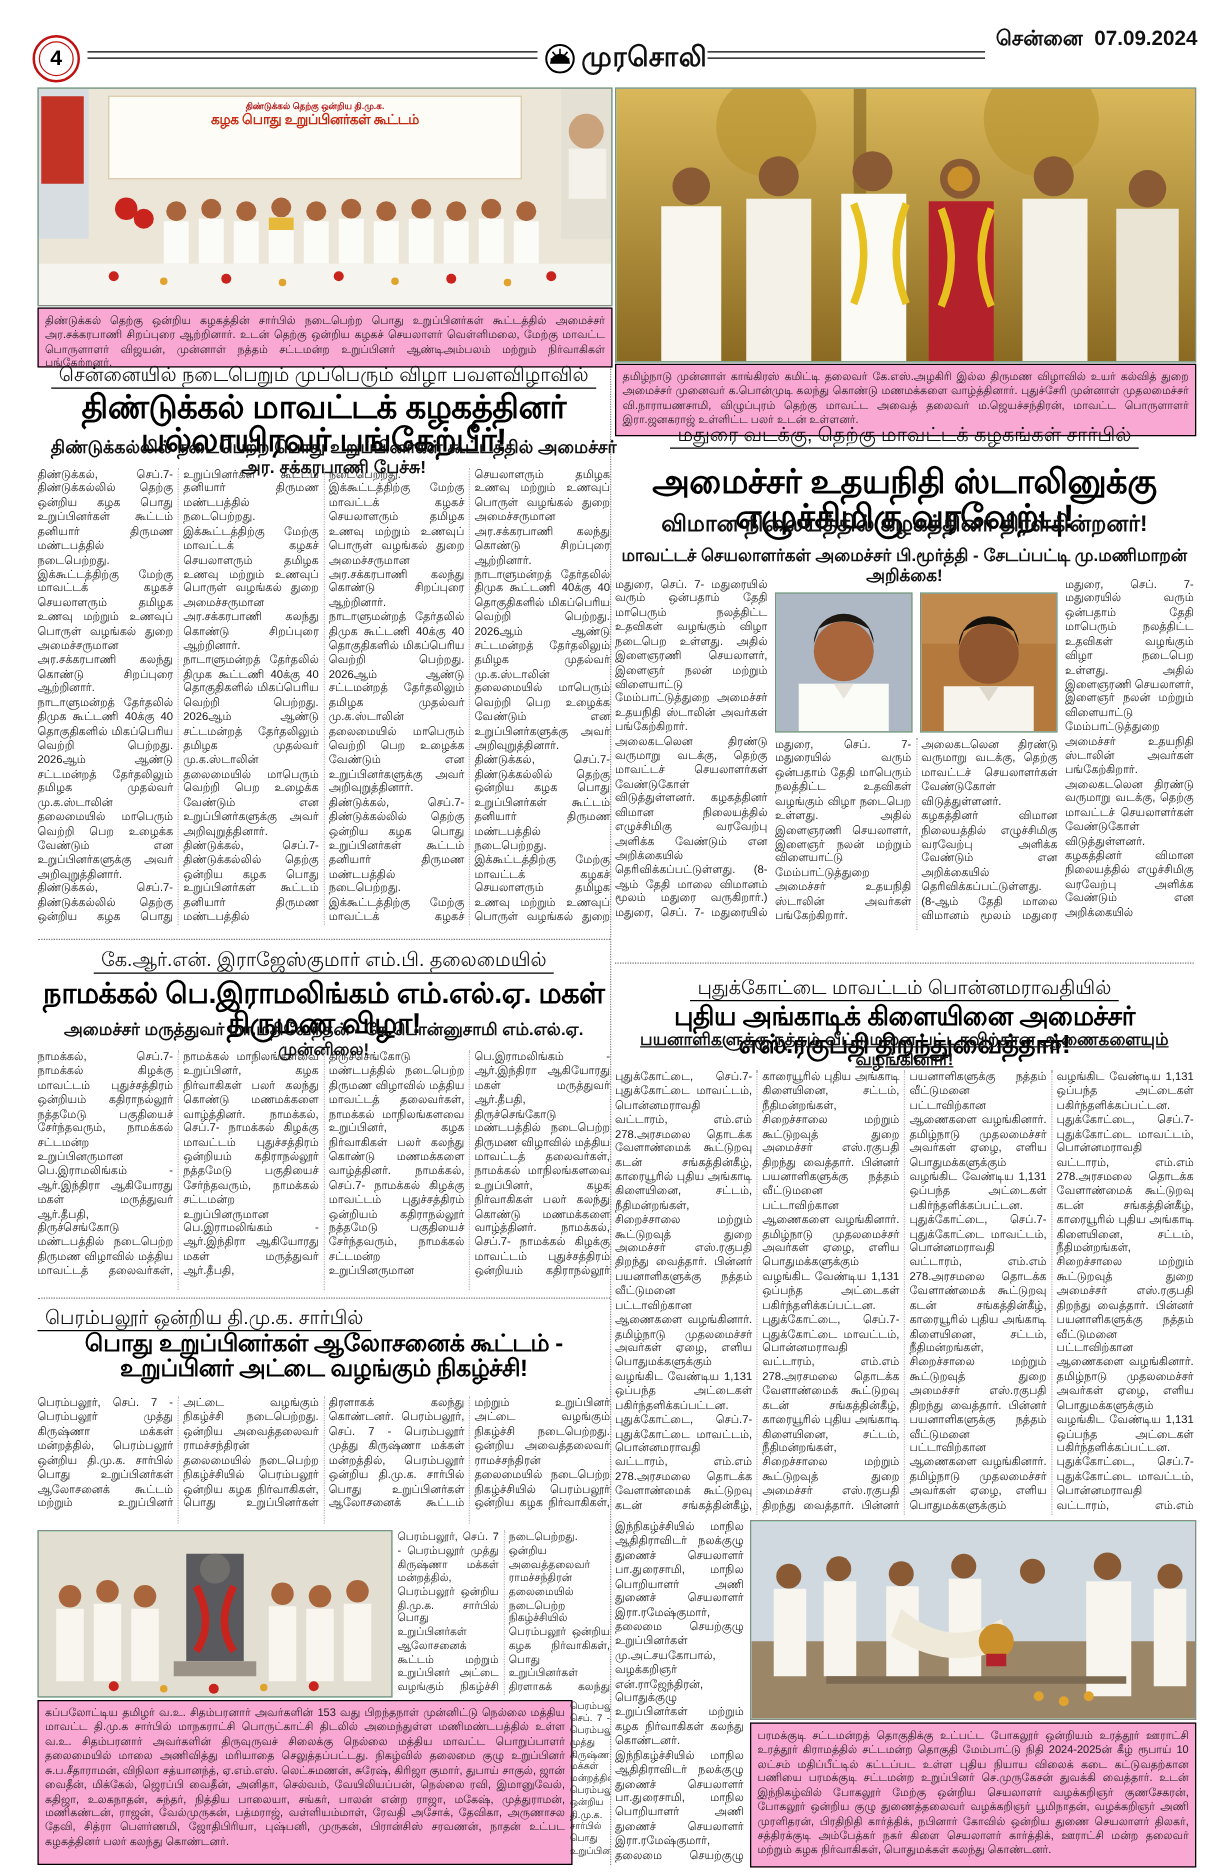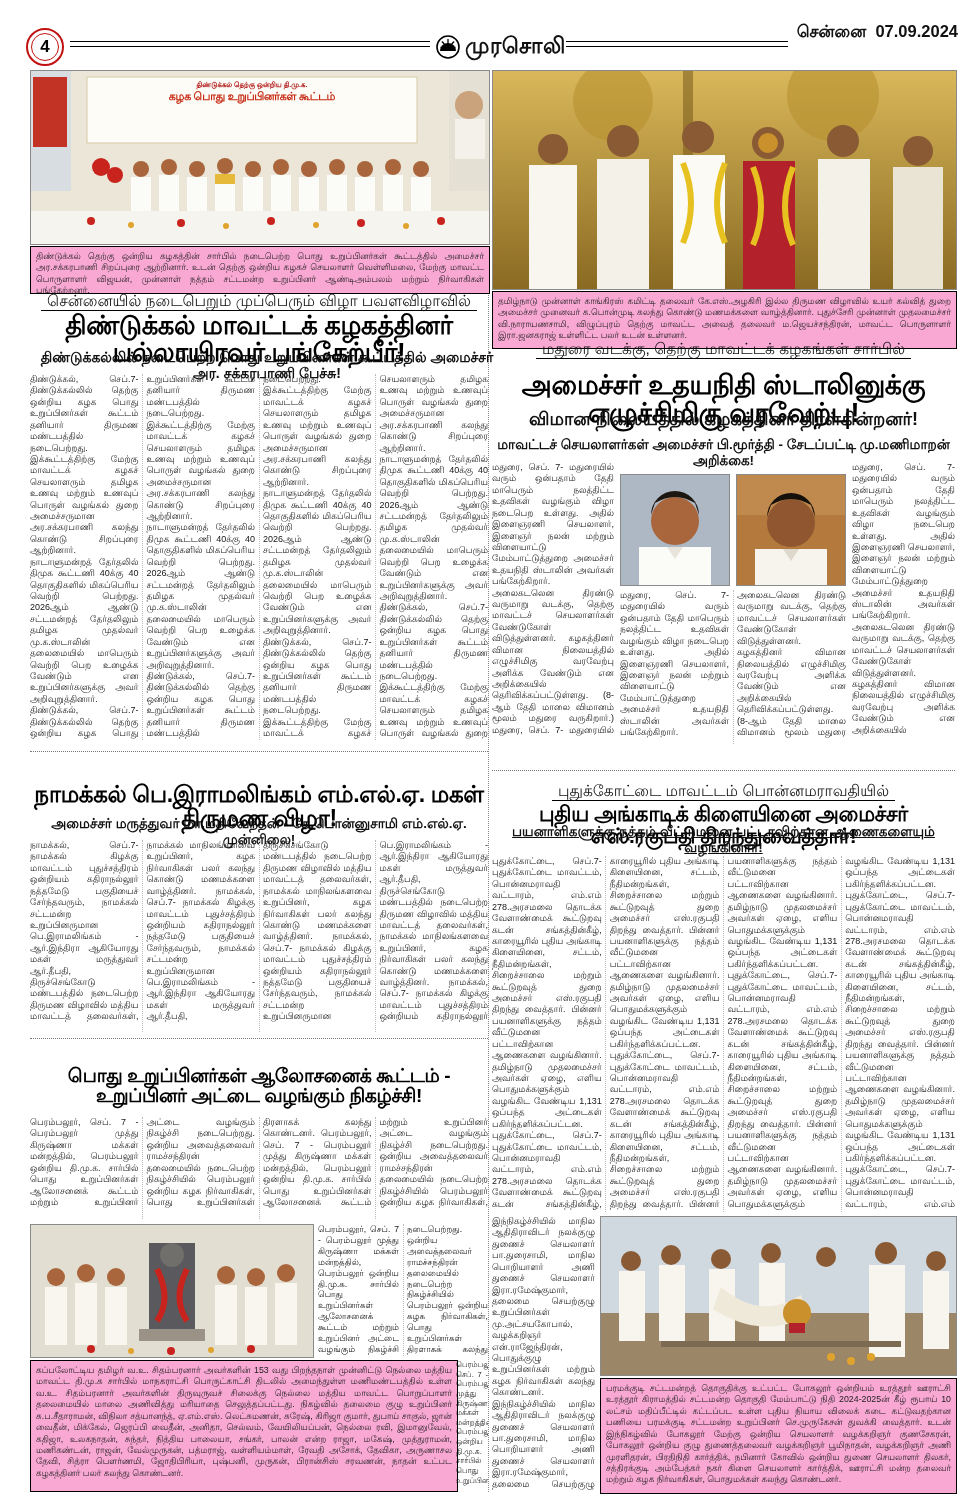--- a/index.html
+++ b/index.html
@@ -190,25 +190,31 @@
       <circle cx="54" cy="48" r="24" fill="#8f5630"></circle>
       <path d="M30 42 a24 24 0 0 1 48 0 l-4 -12 q-20 -12 -40 0 Z" fill="#14100c"></path>
       <rect x="18" y="74" width="72" height="36" fill="#f6f4ec"></rect>
       <path d="M46 74 L54 86 L62 74 Z" fill="#ddd8cb"></path>
     </svg>
   </div>
   <div class="abs body-cols c2" style="left:620px;top:590px;width:226px;height:154px;">மதுரை, செப். 7- மதுரையில் வரும் ஒன்பதாம் தேதி மாபெரும் நலத்திட்ட உதவிகள் வழங்கும் விழா நடைபெற உள்ளது. அதில் இளைஞரணி செயலாளர், இளைஞர் நலன் மற்றும் விளையாட்டு மேம்பாட்டுத்துறை அமைச்சர் உதயநிதி ஸ்டாலின் அவர்கள் பங்கேற்கிறார். அலைகடலென திரண்டு வருமாறு வடக்கு, தெற்கு மாவட்டச் செயலாளர்கள் வேண்டுகோள் விடுத்துள்ளனர். கழகத்தினர் விமான நிலையத்தில் எழுச்சிமிகு வரவேற்பு அளிக்க வேண்டும் என அறிக்கையில் தெரிவிக்கப்பட்டுள்ளது. (8-ஆம் தேதி மாலை விமானம் மூலம் மதுரை வருகிறார்.)  மதுரை, செப். 7- மதுரையில் வரும் ஒன்பதாம் தேதி மாபெரும் நலத்திட்ட உதவிகள் வழங்கும் விழா நடைபெற உள்ளது. அதில் இளைஞரணி செயலாளர், இளைஞர் நலன் மற்றும் விளையாட்டு மேம்பாட்டுத்துறை அமைச்சர் உதயநிதி ஸ்டாலின் அவர்கள் பங்கேற்கிறார். அலைகடலென திரண்டு வருமாறு வடக்கு, தெற்கு மாவட்டச் செயலாளர்கள் வேண்டுகோள் விடுத்துள்ளனர். கழகத்தினர் விமான நிலையத்தில் எழுச்சிமிகு வரவேற்பு அளிக்க வேண்டும் என அறிக்கையில் தெரிவிக்கப்பட்டுள்ளது. (8-ஆம் தேதி மாலை விமானம் மூலம் மதுரை வருகிறார்.)  மதுரை, செப். 7- மதுரையில் வரும் ஒன்பதாம் தேதி மாபெரும் நலத்திட்ட உதவிகள் வழங்கும் விழா நடைபெற உள்ளது. அதில் இளைஞரணி செயலாளர், இளைஞர் நலன் மற்றும் விளையாட்டு மேம்பாட்டுத்துறை அமைச்சர் உதயநிதி ஸ்டாலின் அவர்கள் பங்கேற்கிறார். அலைகடலென திரண்டு வருமாறு வடக்கு, தெற்கு மாவட்டச் செயலாளர்கள் வேண்டுகோள் விடுத்துள்ளனர். கழகத்தினர் விமான நிலையத்தில் எழுச்சிமிகு வரவேற்பு அளிக்க வேண்டும் என அறிக்கையில் தெரிவிக்கப்பட்டுள்ளது. (8-ஆம் தேதி மாலை விமானம் மூலம் மதுரை வருகிறார்.)  மதுரை, செப். 7- மதுரையில் வரும் ஒன்பதாம் தேதி மாபெரும் நலத்திட்ட உதவிகள் வழங்கும் விழா நடைபெற உள்ளது. அதில் இளைஞரணி செயலாளர், இளைஞர் நலன் மற்றும் விளையாட்டு மேம்பாட்டுத்துறை அமைச்சர் உதயநிதி ஸ்டாலின் அவர்கள் பங்கேற்கிறார். அலைகடலென திரண்டு வருமாறு வடக்கு, தெற்கு மாவட்டச் செயலாளர்கள் வேண்டுகோள் விடுத்துள்ளனர். கழகத்தினர் விமான நிலையத்தில் எழுச்சிமிகு வரவேற்பு அளிக்க வேண்டும் என அறிக்கையில் தெரிவிக்கப்பட்டுள்ளது. (8-ஆம் தேதி மாலை விமானம் மூலம் மதுரை வருகிறார்.)</div>
   <div class="abs body-cols c1" style="left:852px;top:462px;width:103px;height:282px;">மதுரை, செப். 7- மதுரையில் வரும் ஒன்பதாம் தேதி மாபெரும் நலத்திட்ட உதவிகள் வழங்கும் விழா நடைபெற உள்ளது. அதில் இளைஞரணி செயலாளர், இளைஞர் நலன் மற்றும் விளையாட்டு மேம்பாட்டுத்துறை அமைச்சர் உதயநிதி ஸ்டாலின் அவர்கள் பங்கேற்கிறார். அலைகடலென திரண்டு வருமாறு வடக்கு, தெற்கு மாவட்டச் செயலாளர்கள் வேண்டுகோள் விடுத்துள்ளனர். கழகத்தினர் விமான நிலையத்தில் எழுச்சிமிகு வரவேற்பு அளிக்க வேண்டும் என அறிக்கையில் தெரிவிக்கப்பட்டுள்ளது. (8-ஆம் தேதி மாலை விமானம் மூலம் மதுரை வருகிறார்.)  மதுரை, செப். 7- மதுரையில் வரும் ஒன்பதாம் தேதி மாபெரும் நலத்திட்ட உதவிகள் வழங்கும் விழா நடைபெற உள்ளது. அதில் இளைஞரணி செயலாளர், இளைஞர் நலன் மற்றும் விளையாட்டு மேம்பாட்டுத்துறை அமைச்சர் உதயநிதி ஸ்டாலின் அவர்கள் பங்கேற்கிறார். அலைகடலென திரண்டு வருமாறு வடக்கு, தெற்கு மாவட்டச் செயலாளர்கள் வேண்டுகோள் விடுத்துள்ளனர். கழகத்தினர் விமான நிலையத்தில் எழுச்சிமிகு வரவேற்பு அளிக்க வேண்டும் என அறிக்கையில் தெரிவிக்கப்பட்டுள்ளது. (8-ஆம் தேதி மாலை விமானம் மூலம் மதுரை வருகிறார்.)  மதுரை, செப். 7- மதுரையில் வரும் ஒன்பதாம் தேதி மாபெரும் நலத்திட்ட உதவிகள் வழங்கும் விழா நடைபெற உள்ளது. அதில் இளைஞரணி செயலாளர், இளைஞர் நலன் மற்றும் விளையாட்டு மேம்பாட்டுத்துறை அமைச்சர் உதயநிதி ஸ்டாலின் அவர்கள் பங்கேற்கிறார். அலைகடலென திரண்டு வருமாறு வடக்கு, தெற்கு மாவட்டச் செயலாளர்கள் வேண்டுகோள் விடுத்துள்ளனர். கழகத்தினர் விமான நிலையத்தில் எழுச்சிமிகு வரவேற்பு அளிக்க வேண்டும் என அறிக்கையில் தெரிவிக்கப்பட்டுள்ளது. (8-ஆம் தேதி மாலை விமானம் மூலம் மதுரை வருகிறார்.)  மதுரை, செப். 7- மதுரையில் வரும் ஒன்பதாம் தேதி மாபெரும் நலத்திட்ட உதவிகள் வழங்கும் விழா நடைபெற உள்ளது. அதில் இளைஞரணி செயலாளர், இளைஞர் நலன் மற்றும் விளையாட்டு மேம்பாட்டுத்துறை அமைச்சர் உதயநிதி ஸ்டாலின் அவர்கள் பங்கேற்கிறார். அலைகடலென திரண்டு வருமாறு வடக்கு, தெற்கு மாவட்டச் செயலாளர்கள் வேண்டுகோள் விடுத்துள்ளனர். கழகத்தினர் விமான நிலையத்தில் எழுச்சிமிகு வரவேற்பு அளிக்க வேண்டும் என அறிக்கையில் தெரிவிக்கப்பட்டுள்ளது. (8-ஆம் தேதி மாலை விமானம் மூலம் மதுரை வருகிறார்.)</div>
   <div class="abs dotrule" style="left:492px;top:770px;width:463px;"></div>
 
+  <div class="abs kicker" style="left:30px;top:760px;width:458px;">
+    <span>கே.ஆர்.என். இராஜேஸ்குமார் எம்.பி. தலைமையில்</span>
+  </div>
   <div class="abs headline" style="left:28px;top:782px;width:462px;font-size:23px;">நாமக்கல் பெ.இராமலிங்கம் எம்.எல்.ஏ. மகள் திருமண விழா!</div>
   <div class="abs subhead" style="left:28px;top:816px;width:462px;font-size:13.5px;">அமைச்சர் மருத்துவர் மா.மதிவேந்தன் - கே.பொன்னுசாமி எம்.எல்.ஏ. முன்னிலை!</div>
   <div class="abs body-cols c4" style="left:30px;top:840px;width:458px;height:192px;">நாமக்கல், செப்.7- நாமக்கல் கிழக்கு மாவட்டம் புதுச்சத்திரம் ஒன்றியம் கதிராநல்லூர் நத்தமேடு பகுதியைச் சேர்ந்தவரும், நாமக்கல் சட்டமன்ற உறுப்பினருமான பெ.இராமலிங்கம் - ஆர்.இந்திரா ஆகியோரது மகள் மருத்துவர் ஆர்.தீபதி, திருச்செங்கோடு மண்டபத்தில் நடைபெற்ற திருமண விழாவில் மத்திய மாவட்டத் தலைவர்கள், நாமக்கல் மாநிலங்களவை உறுப்பினர், கழக நிர்வாகிகள் பலர் கலந்து கொண்டு மணமக்களை வாழ்த்தினர்.  நாமக்கல், செப்.7- நாமக்கல் கிழக்கு மாவட்டம் புதுச்சத்திரம் ஒன்றியம் கதிராநல்லூர் நத்தமேடு பகுதியைச் சேர்ந்தவரும், நாமக்கல் சட்டமன்ற உறுப்பினருமான பெ.இராமலிங்கம் - ஆர்.இந்திரா ஆகியோரது மகள் மருத்துவர் ஆர்.தீபதி, திருச்செங்கோடு மண்டபத்தில் நடைபெற்ற திருமண விழாவில் மத்திய மாவட்டத் தலைவர்கள், நாமக்கல் மாநிலங்களவை உறுப்பினர், கழக நிர்வாகிகள் பலர் கலந்து கொண்டு மணமக்களை வாழ்த்தினர்.  நாமக்கல், செப்.7- நாமக்கல் கிழக்கு மாவட்டம் புதுச்சத்திரம் ஒன்றியம் கதிராநல்லூர் நத்தமேடு பகுதியைச் சேர்ந்தவரும், நாமக்கல் சட்டமன்ற உறுப்பினருமான பெ.இராமலிங்கம் - ஆர்.இந்திரா ஆகியோரது மகள் மருத்துவர் ஆர்.தீபதி, திருச்செங்கோடு மண்டபத்தில் நடைபெற்ற திருமண விழாவில் மத்திய மாவட்டத் தலைவர்கள், நாமக்கல் மாநிலங்களவை உறுப்பினர், கழக நிர்வாகிகள் பலர் கலந்து கொண்டு மணமக்களை வாழ்த்தினர்.  நாமக்கல், செப்.7- நாமக்கல் கிழக்கு மாவட்டம் புதுச்சத்திரம் ஒன்றியம் கதிராநல்லூர் நத்தமேடு பகுதியைச் சேர்ந்தவரும், நாமக்கல் சட்டமன்ற உறுப்பினருமான பெ.இராமலிங்கம் - ஆர்.இந்திரா ஆகியோரது மகள் மருத்துவர் ஆர்.தீபதி, திருச்செங்கோடு மண்டபத்தில் நடைபெற்ற திருமண விழாவில் மத்திய மாவட்டத் தலைவர்கள், நாமக்கல் மாநிலங்களவை உறுப்பினர், கழக நிர்வாகிகள் பலர் கலந்து கொண்டு மணமக்களை வாழ்த்தினர்.  நாமக்கல், செப்.7- நாமக்கல் கிழக்கு மாவட்டம் புதுச்சத்திரம் ஒன்றியம் கதிராநல்லூர் நத்தமேடு பகுதியைச் சேர்ந்தவரும், நாமக்கல் சட்டமன்ற உறுப்பினருமான பெ.இராமலிங்கம் - ஆர்.இந்திரா ஆகியோரது மகள் மருத்துவர் ஆர்.தீபதி, திருச்செங்கோடு மண்டபத்தில் நடைபெற்ற திருமண விழாவில் மத்திய மாவட்டத் தலைவர்கள், நாமக்கல் மாநிலங்களவை உறுப்பினர், கழக நிர்வாகிகள் பலர் கலந்து கொண்டு மணமக்களை வாழ்த்தினர்.</div>
   <div class="abs dotrule" style="left:30px;top:1038px;width:458px;"></div>
 
+  <div class="abs kicker" style="left:30px;top:1046px;width:458px;text-align:left;">
+    <span>பெரம்பலூர் ஒன்றிய தி.மு.க. சார்பில்</span>
+  </div>
   <div class="abs headline" style="left:28px;top:1066px;width:462px;font-size:19px;">பொது உறுப்பினர்கள் ஆலோசனைக் கூட்டம் - உறுப்பினர் அட்டை வழங்கும் நிகழ்ச்சி!</div>
   <div class="abs body-cols c4" style="left:30px;top:1117px;width:458px;height:102px;">பெரம்பலூர், செப். 7 - பெரம்பலூர் முத்து கிருஷ்ணா மக்கள் மன்றத்தில், பெரம்பலூர் ஒன்றிய தி.மு.க. சார்பில் பொது உறுப்பினர்கள் ஆலோசனைக் கூட்டம் மற்றும் உறுப்பினர் அட்டை வழங்கும் நிகழ்ச்சி நடைபெற்றது. ஒன்றிய அவைத்தலைவர் ராமச்சந்திரன் தலைமையில் நடைபெற்ற நிகழ்ச்சியில் பெரம்பலூர் ஒன்றிய கழக நிர்வாகிகள், பொது உறுப்பினர்கள் திரளாகக் கலந்து கொண்டனர்.  பெரம்பலூர், செப். 7 - பெரம்பலூர் முத்து கிருஷ்ணா மக்கள் மன்றத்தில், பெரம்பலூர் ஒன்றிய தி.மு.க. சார்பில் பொது உறுப்பினர்கள் ஆலோசனைக் கூட்டம் மற்றும் உறுப்பினர் அட்டை வழங்கும் நிகழ்ச்சி நடைபெற்றது. ஒன்றிய அவைத்தலைவர் ராமச்சந்திரன் தலைமையில் நடைபெற்ற நிகழ்ச்சியில் பெரம்பலூர் ஒன்றிய கழக நிர்வாகிகள், பொது உறுப்பினர்கள் திரளாகக் கலந்து கொண்டனர்.  பெரம்பலூர், செப். 7 - பெரம்பலூர் முத்து கிருஷ்ணா மக்கள் மன்றத்தில், பெரம்பலூர் ஒன்றிய தி.மு.க. சார்பில் பொது உறுப்பினர்கள் ஆலோசனைக் கூட்டம் மற்றும் உறுப்பினர் அட்டை வழங்கும் நிகழ்ச்சி நடைபெற்றது. ஒன்றிய அவைத்தலைவர் ராமச்சந்திரன் தலைமையில் நடைபெற்ற நிகழ்ச்சியில் பெரம்பலூர் ஒன்றிய கழக நிர்வாகிகள், பொது உறுப்பினர்கள் திரளாகக் கலந்து கொண்டனர்.</div>
 
   <div class="abs photo" style="left:30px;top:1224px;width:282px;height:132px;">
     <svg width="282" height="132" viewBox="0 0 282 132">
       <rect width="282" height="132" fill="#e3ded2"></rect>
       <g fill="#a9663c">
         <circle cx="25" cy="52" r="9"></circle>
           <circle cx="55" cy="48" r="9"></circle>
           <circle cx="85" cy="52" r="9"></circle>

